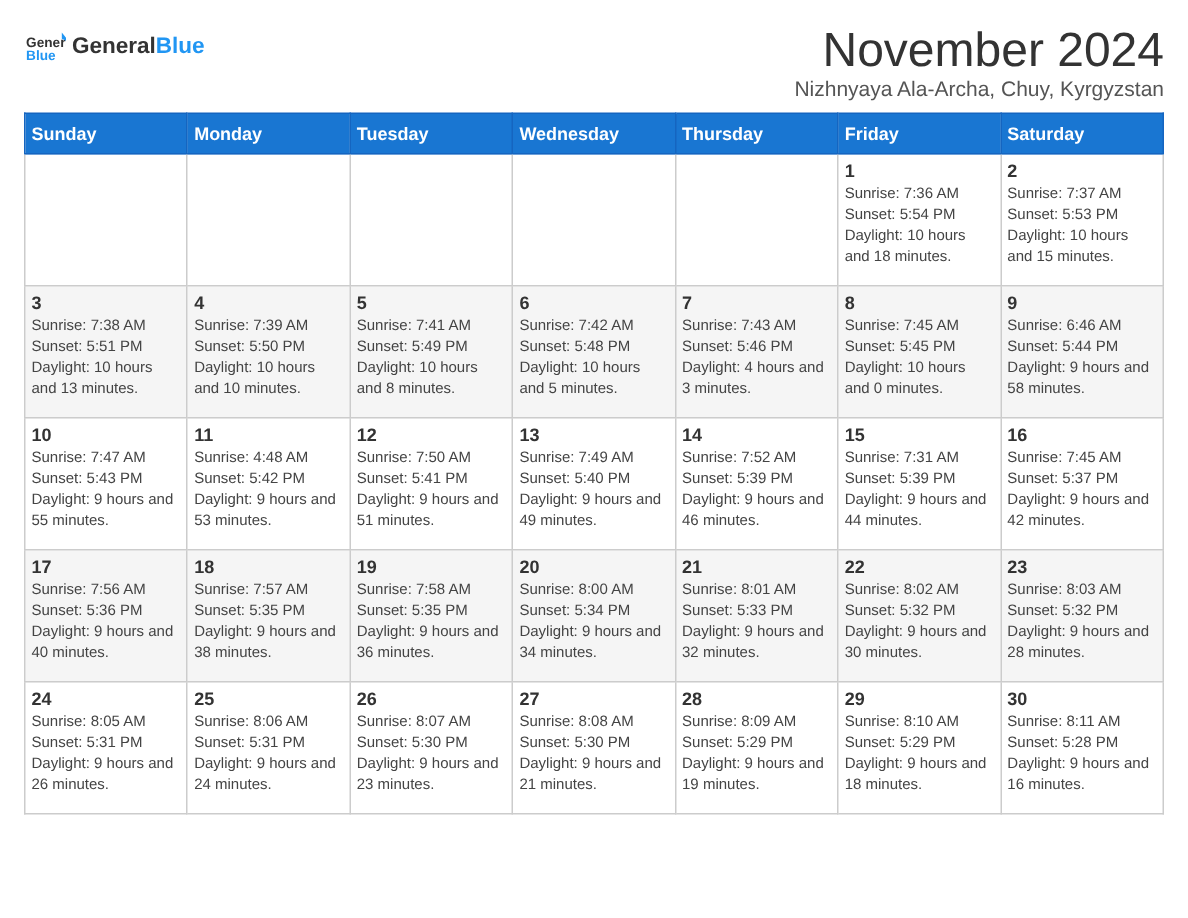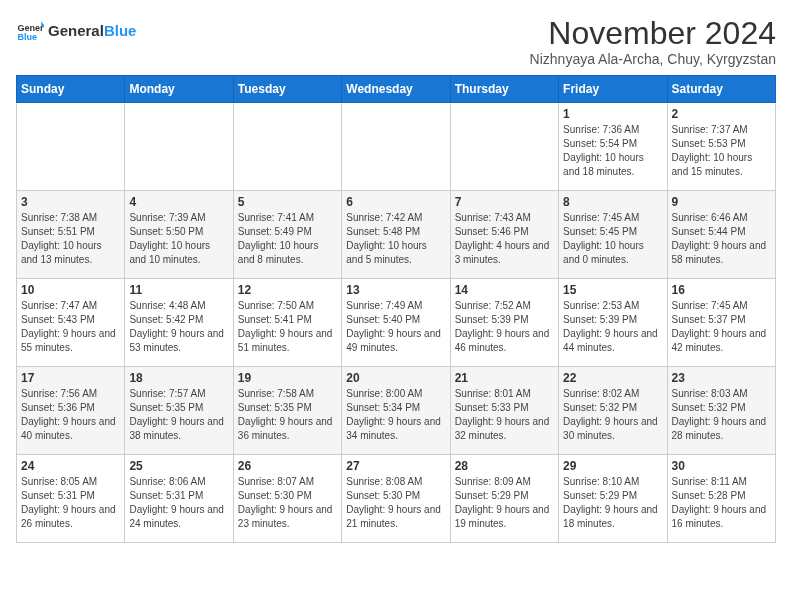--- a/index.html
+++ b/index.html
@@ -206,21 +206,21 @@
           <div class="day-info">Daylight: 9 hours and 49 minutes.</div>
         </td>
         <td>
           <span class="day-number">14</span>
           <div class="day-info">Sunrise: 7:52 AM</div>
           <div class="day-info">Sunset: 5:39 PM</div>
           <div class="day-info">Daylight: 9 hours and 46 minutes.</div>
         </td>
         <td>
           <span class="day-number">15</span>
-          <div class="day-info">Sunrise: 2:53 AM</div>
+          <div class="day-info">Sunrise: 7:31 AM</div>
           <div class="day-info">Sunset: 5:39 PM</div>
           <div class="day-info">Daylight: 9 hours and 44 minutes.</div>
         </td>
         <td>
           <span class="day-number">16</span>
           <div class="day-info">Sunrise: 7:45 AM</div>
           <div class="day-info">Sunset: 5:37 PM</div>
           <div class="day-info">Daylight: 9 hours and 42 minutes.</div>
         </td>
       </tr>

